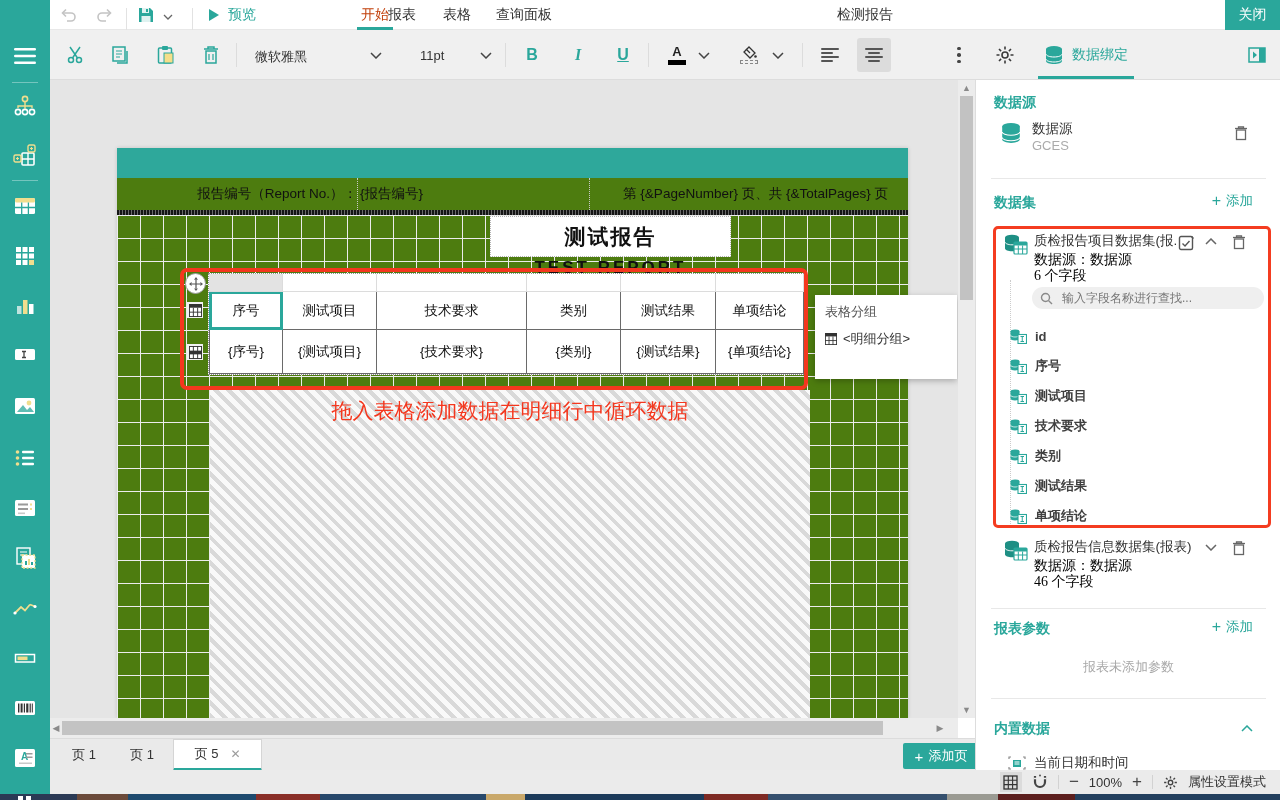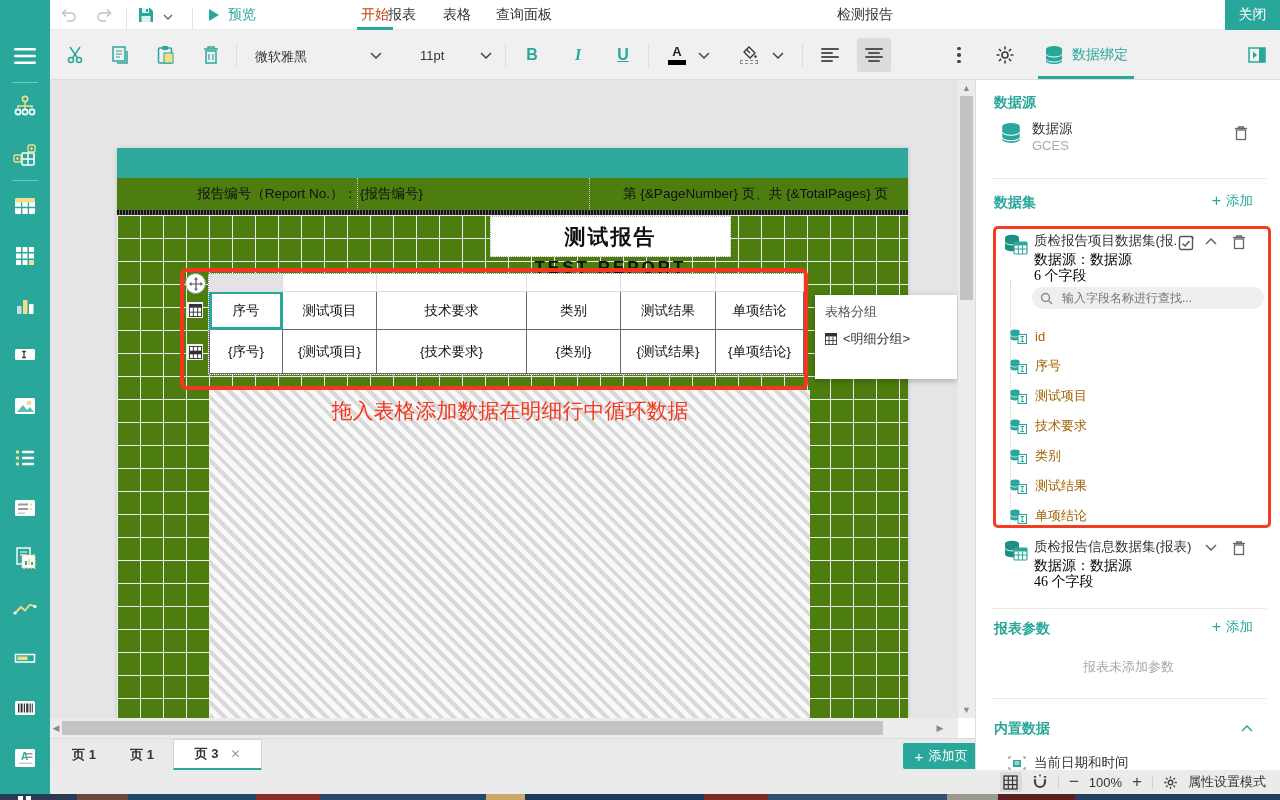--- a/index.html
+++ b/index.html
@@ -86,34 +86,34 @@
 
   
   #rpanel { position:absolute; left:975px; top:80px; width:305px; height:690px; background:#fff; border-left:1px solid #ddd; overflow:hidden; z-index:10; }
   #rpanel > * { position:absolute; }
   .rp-h { font-size:14px; font-weight:bold; color:#2AA79B; }
   .rp-sub { font-size:14px; color:#000000;font-family:Liberation Serif, serif; }
   .rp-div { left:15px; width:275px; height:1px; background:#e8e8e8; }
   .rp-add { display:flex; align-items:center; gap:5px; color:#2AA79B; font-size:13.5px; cursor:pointer; }
   .rp-add .plus { font-size:16px; line-height:1; }
   .ds-title { font-size:13.5px; color:#333; white-space:nowrap; overflow:hidden; width:142px; }
-  .field-label { font-size:13px; color:#a16207; }
+  .field-label { font-size:13px; color:#404040;font-weight:bold; }
   #ds-search { left:56px; top:207px; width:232px; height:22px; background:#EFEFEF; border:none; border-radius:11px;
      font-size:12px; color:#555; padding-left:30px; outline:none; font-family:inherit; }
   .tree-line { border-left:1px dotted #ccc; width:0; }
   .field-row { left:34px; display:flex; align-items:center; gap:8px; height:20px; cursor:grab; }
   #red-box2 { left:17px; top:146px; width:278px; height:302px; border:3px solid #F43C20; border-radius:5px; pointer-events:none; }
   .icbtn { cursor:pointer; }
   #params-empty { left:0; width:305px; text-align:center; font-size:13px; color:#a8a8a8; }
 
   
   #hscroll { position:absolute; left:50px; top:718px; width:908px; height:20px; background:#ECECEC; }
   #hthumb { position:absolute; left:12px; top:3px; width:821px; height:14px; background:#C3C3C3; }
   #tabbar { position:absolute; left:50px; top:738px; width:925px; height:32px; background:#EAEAEA; border-top:1px solid #dcdcdc; }
-  .ptab { position:absolute; top:0; height:32px; display:flex; align-items:center; justify-content:center; font-size:13px; color:#333; cursor:pointer;font-weight:bold; }
+  .ptab { position:absolute; top:0; height:32px; display:flex; align-items:center; justify-content:center; font-size:13px; color:#333; cursor:pointer; }
   .ptab.active { background:#fff; border:1px solid #d5d5d5; border-bottom:3px solid #2AA79B; gap:12px; }
   .ptab .x { color:#9a9a9a; font-size:12px; cursor:pointer; }
   #addpage { position:absolute; left:853px; top:4px; width:76px; height:26px; background:#2AA79B; color:#fff; font-size:13px;
      display:flex; align-items:center; justify-content:center; gap:5px; border-radius:2px; cursor:pointer; }
   #statusrow { position:absolute; left:50px; top:770px; width:1230px; height:24px; background:#EBEBEB;
      display:flex; align-items:center; justify-content:flex-end; gap:10px; padding-right:14px; font-size:13px; color:#333; }
   #statusrow .st-sep { width:1px; height:14px; background:#d2d2d2; }
   .st-btn { cursor:pointer; display:flex; align-items:center; justify-content:center; color:#444; }
   #grid-toggle { width:22px; height:20px; background:#DBDBDB; font-size:15px; }
   #os-strip { position:absolute; left:0; top:794px; width:1280px; height:6px;
@@ -718,21 +718,21 @@
   <div id="hscroll">
     <span class="scroll-arrow" style="left:0;width:12px;top:5px">◀</span>
     <div id="hthumb"></div>
     <span class="scroll-arrow" style="left:884px;width:12px;top:5px">▶</span>
   </div>
 
   <div id="tabbar">
     <span class="ptab" style="left:10px;width:48px">页 1</span>
     <span class="ptab" style="left:68px;width:48px">页 1</span>
     <span class="ptab active" style="left:123px;width:89px">
-      <span>页 3</span>
+      <span>页 5</span>
       <span class="x">✕</span>
     </span>
     <span id="addpage">
       <span style="font-size:15px">+</span>
       <span>添加页</span>
     </span>
   </div>
 
   <div id="statusrow">
     <span class="st-btn" id="grid-toggle">

